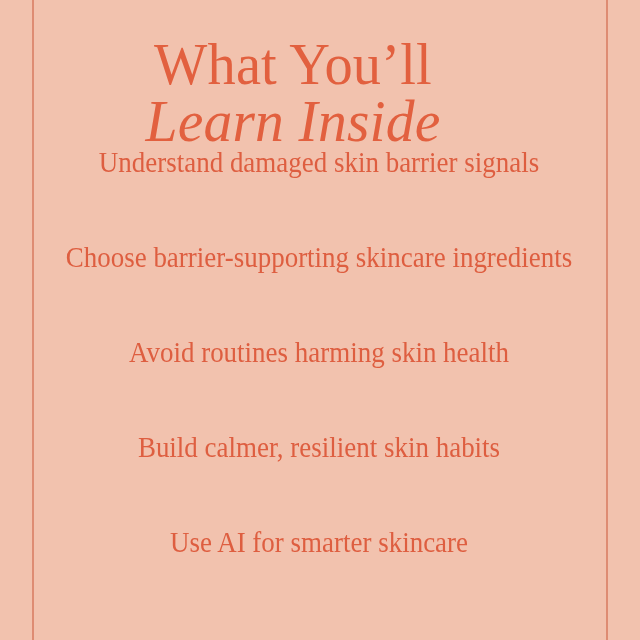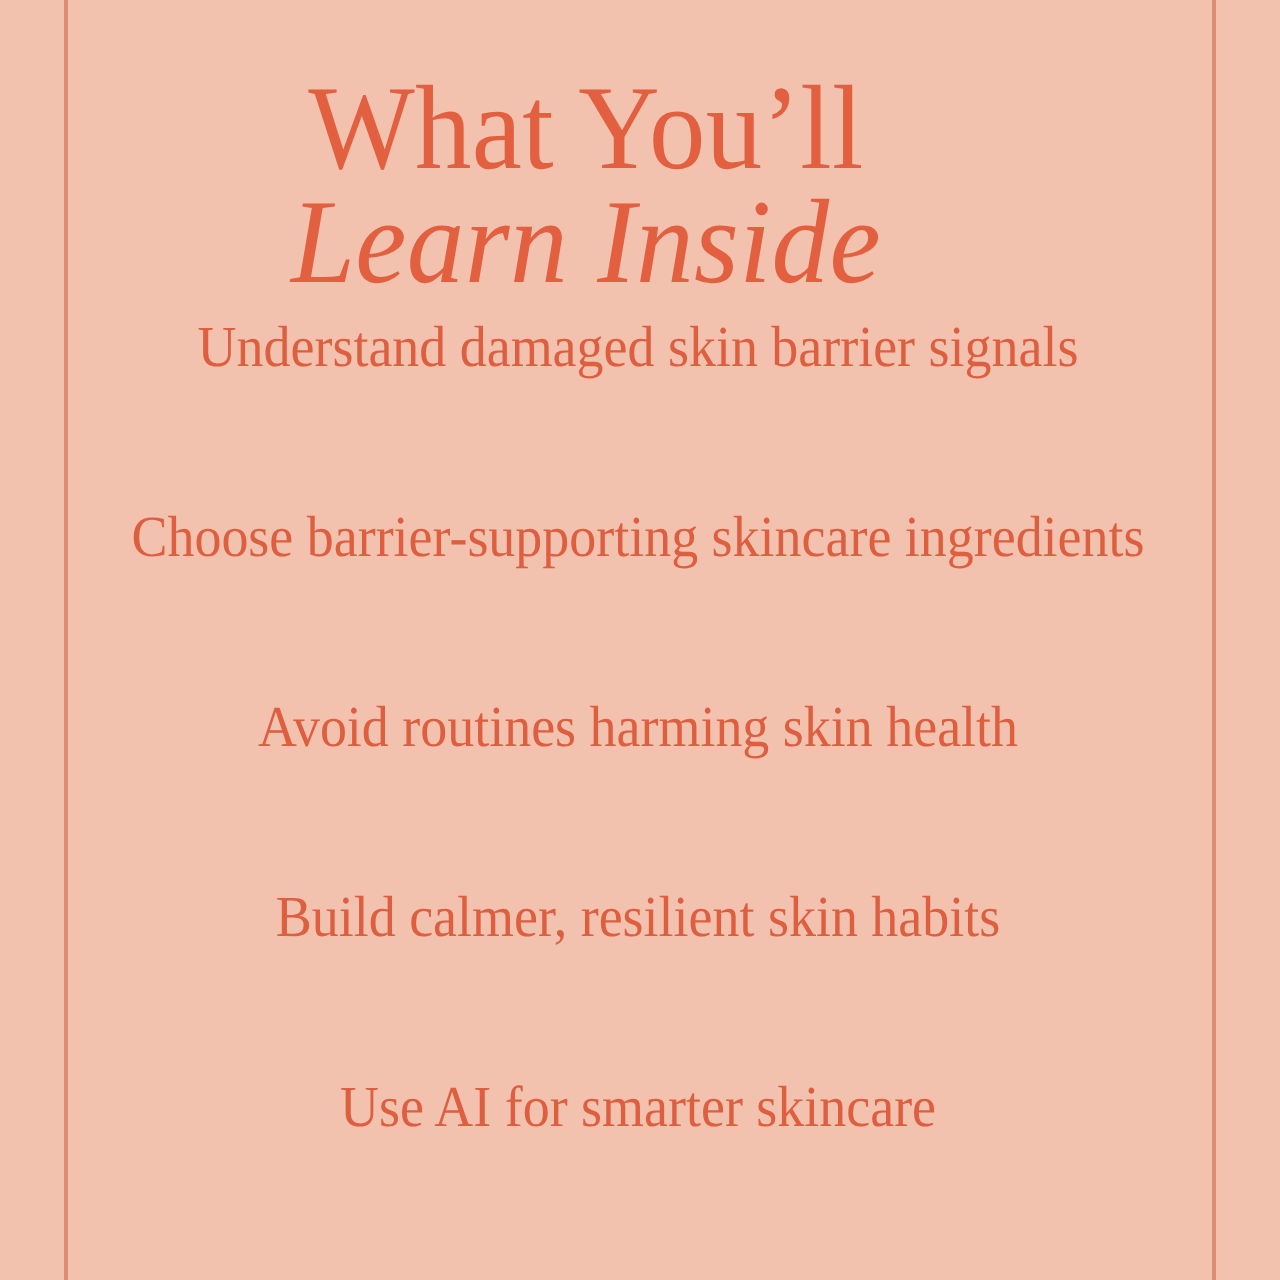--- a/index.html
+++ b/index.html
@@ -74,21 +74,21 @@
     letter-spacing: 0.2px;
     margin-top: -2px;
     transform: scaleX(0.96);
     transform-origin: center top;
   }
 
   
   .points {
     position: absolute;
     left: 0;
-    top: 158px;
+    top: 146px;
     width: 574px;
     margin: 0;
     padding: 0;
     list-style: none;
   }
 
   .point {
     display: block;
     width: 574px;
     height: 95px;

